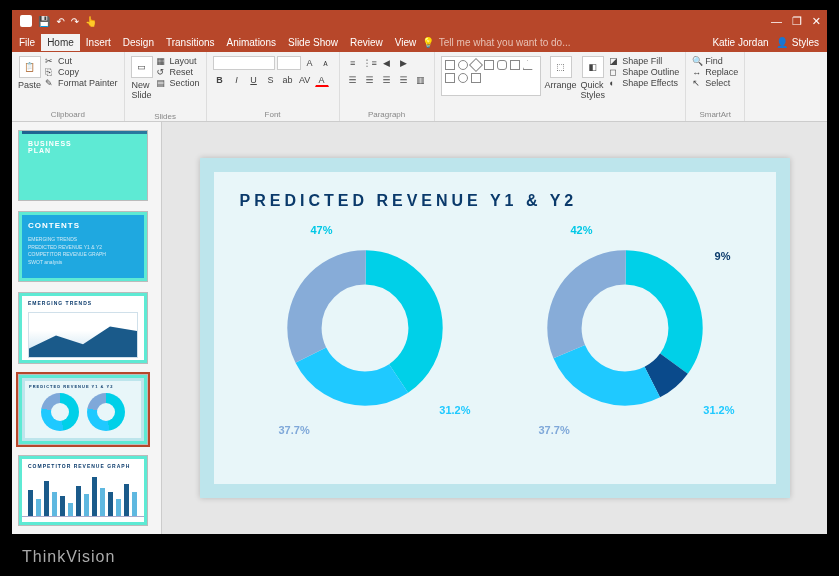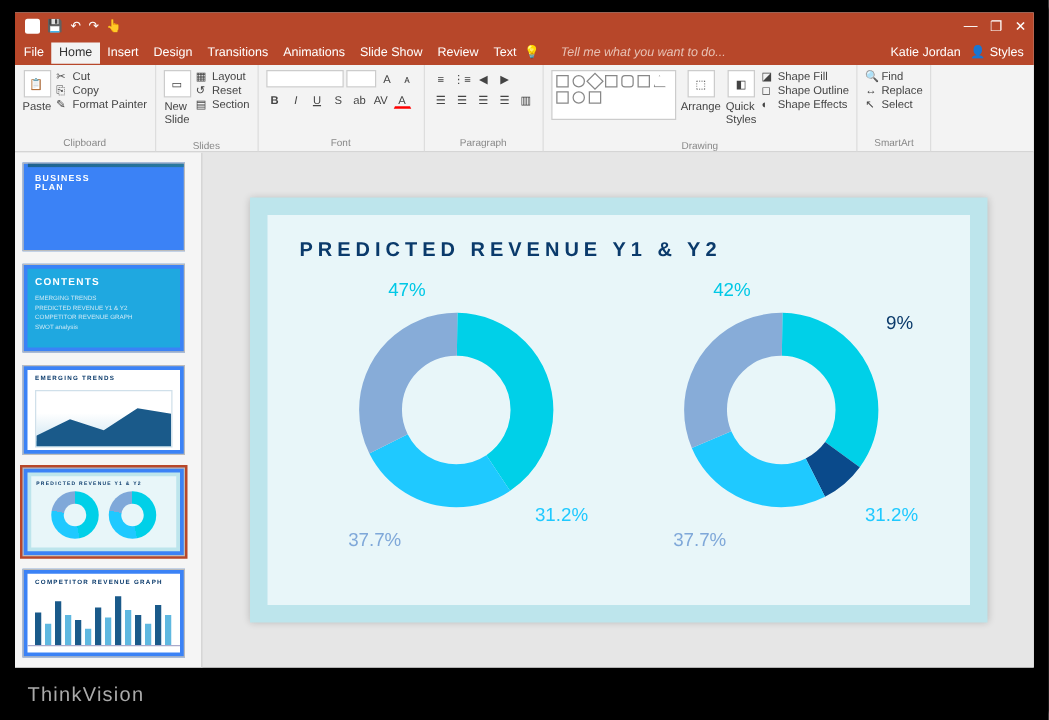--- a/index.html
+++ b/index.html
@@ -8,51 +8,51 @@
 .screen { position: absolute; top: 10px; left: 12px; right: 12px; bottom: 42px; background: #fff; display: flex; flex-direction: column; }
 .brand { position: absolute; bottom: 10px; left: 22px; color: #aaa; font-size: 16px; letter-spacing: 1px; font-weight: 300; }
 .titlebar { background: #b7472a; color: #fff; height: 22px; display: flex; align-items: center; font-size: 10px; position: relative; }
 .titlebar-icons-left { display: flex; gap: 6px; padding-left: 8px; align-items: center; }
 .titlebar-title { position: absolute; left: 50%; transform: translateX(-50%); font-size: 10px; }
 .titlebar-right { position: absolute; right: 6px; display: flex; gap: 10px; align-items: center; }
 .win-btn { cursor: pointer; font-size: 11px; }
 .ribbon-tabs { background: #b7472a; color: #fff; height: 20px; display: flex; align-items: center; font-size: 10px; gap: 0; padding-left: 1px; position: relative; }
 .tab { padding: 3px 6px; cursor: pointer; }
 .tab.active { background: #f3f3f3; color: #333; }
-.tell-me { color: #e8c2b5; margin-left: 17px; font-style: italic; }
+.tell-me { color: #e8c2b5; margin-left: 4px; }
 .ribbon-tabs-right { position: absolute; right: 8px; display: flex; gap: 8px; align-items: center; }
 .ribbon { background: #f3f3f3; border-bottom: 1px solid #ccc; height: 70px; display: flex; font-size: 9px; color: #444; }
 .group { border-right: 1px solid #ddd; padding: 4px 6px 2px; display: flex; flex-direction: column; justify-content: space-between; }
 .group-label { text-align: center; color: #888; font-size: 8px; margin-top: 12px; }
 .group-body { display: flex; gap: 4px; align-items: flex-start; flex: 1; }
 .big-btn { display: flex; flex-direction: column; align-items: center; gap: 2px; cursor: pointer; font-size: 9px; }
 .icon-box { width: 22px; height: 22px; background: #fff; border: 1px solid #ccc; display: flex; align-items: center; justify-content: center; }
 .small-list { display: flex; flex-direction: column; gap: 1px; font-size: 9px; }
 .small-list div { cursor: pointer; display: flex; align-items: center; gap: 3px; }
 .mini-icon { width: 10px; height: 10px; display: inline-block; }
 .font-controls { display: flex; flex-direction: column; gap: 3px; width: 120px; }
 .font-row { display: flex; gap: 2px; align-items: center; }
 .font-box { border: 1px solid #ccc; background: #fff; height: 14px; flex: 1; font-size: 8px; padding: 0 3px; display: flex; align-items: center; }
 .btn-row { display: flex; gap: 3px; }
 .tiny-btn { width: 14px; height: 14px; border: 1px solid transparent; display: flex; align-items: center; justify-content: center; cursor: pointer; font-size: 9px; }
 .shapes-gallery { width: 100px; height: 40px; border: 1px solid #ccc; background: #fff; display: flex; flex-wrap: wrap; gap: 3px; padding: 3px; align-content: flex-start; }
 .shape-sw { width: 10px; height: 10px; border: 1px solid #888; }
 .workspace { flex: 1; display: flex; background: #e6e6e6; overflow: hidden; }
 .thumbs { width: 150px; background: #f5f5f5; border-right: 1px solid #ccc; padding: 8px 6px; display: flex; flex-direction: column; gap: 10px; overflow: hidden; }
-.thumb { width: 130px; height: 72px; background: #3b82f6; border: 1px solid #bbb; cursor: pointer; position: relative; overflow: hidden; }
+.thumb { width: 130px; height: 72px; background: #5eead4; border: 1px solid #bbb; cursor: pointer; position: relative; overflow: hidden; }
 .thumb.selected { outline: 2px solid #b7472a; }
 .thumb-inner { position: absolute; inset: 3px; }
 .canvas-area { flex: 1; display: flex; align-items: center; justify-content: center; padding: 20px; }
 .slide { width: 590px; height: 340px; background: #bde5ec; position: relative; box-shadow: 0 0 6px rgba(0,0,0,0.2); }
 .slide-inner { position: absolute; inset: 14px; background: #e8f6f9; padding: 20px 26px; }
 .slide-title { color: #0a3a6b; font-size: 16px; font-weight: 700; letter-spacing: 4px; margin-bottom: 14px; }
 .charts-row { display: flex; gap: 60px; justify-content: center; margin-top: 6px; }
 .donut-wrap { position: relative; width: 200px; height: 230px; }
 .donut { position: absolute; top: 24px; left: 20px; width: 160px; height: 160px; }
-.lbl { position: absolute; font-size: 15px; font-weight: 400; }
+.lbl { position: absolute; font-size: 11px; font-weight: 700; }
 .lbl.cyan { color: #00c8e6; }
 .lbl.blue { color: #7fa8d9; }
 .lbl.bright { color: #1fc9ff; }
 .lbl.navy { color: #0a3a6b; }
 .th1 { background: #0e3c68; position: relative; }
 .th1-title { position: absolute; top: 6px; left: 6px; color: #fff; font-size: 7px; letter-spacing: 1px; font-weight: 700; }
 .th1-img { position: absolute; bottom: 0; left: 0; right: 0; height: 42px; background: linear-gradient(135deg,#1a5a8a,#2a7aa0); clip-path: polygon(0 40%, 30% 20%, 60% 50%, 100% 10%, 100% 100%, 0 100%); }
 .th2 { background: #1fa8e0; }
 .th2-title { color: #fff; font-size: 8px; font-weight: 700; padding: 6px; letter-spacing: 1px; }
 .th2-list { color: #cfe9f5; font-size: 5px; padding: 0 6px; line-height: 1.5; }
@@ -96,21 +96,21 @@
 
 <div class="ribbon-tabs">
   <div class="tab">File</div>
   <div class="tab active">Home</div>
   <div class="tab">Insert</div>
   <div class="tab">Design</div>
   <div class="tab">Transitions</div>
   <div class="tab">Animations</div>
   <div class="tab">Slide Show</div>
   <div class="tab">Review</div>
-  <div class="tab">Text</div>
+  <div class="tab">View</div>
   <span style="color:#fff;">💡</span>
   <div class="tell-me">Tell me what you want to do...</div>
   <div class="ribbon-tabs-right">
     <span>Katie Jordan</span>
     <span>👤 <span>Styles</span></span>
   </div>
 </div>
 
 <div class="ribbon">
   <div class="group">
@@ -243,21 +243,20 @@
         <div>
                 <span class="mini-icon">◻</span>
                 <span>Shape Outline</span>
               </div>
         <div>
                 <span class="mini-icon">◐</span>
                 <span>Shape Effects</span>
               </div>
       </div>
     </div>
-    <div class="group-label">Drawing</div>
   </div>
 
   <div class="group">
     <div class="group-body">
       <div class="small-list">
         <div>
                 <span class="mini-icon">🔍</span>
                 <span>Find</span>
               </div>
         <div>

